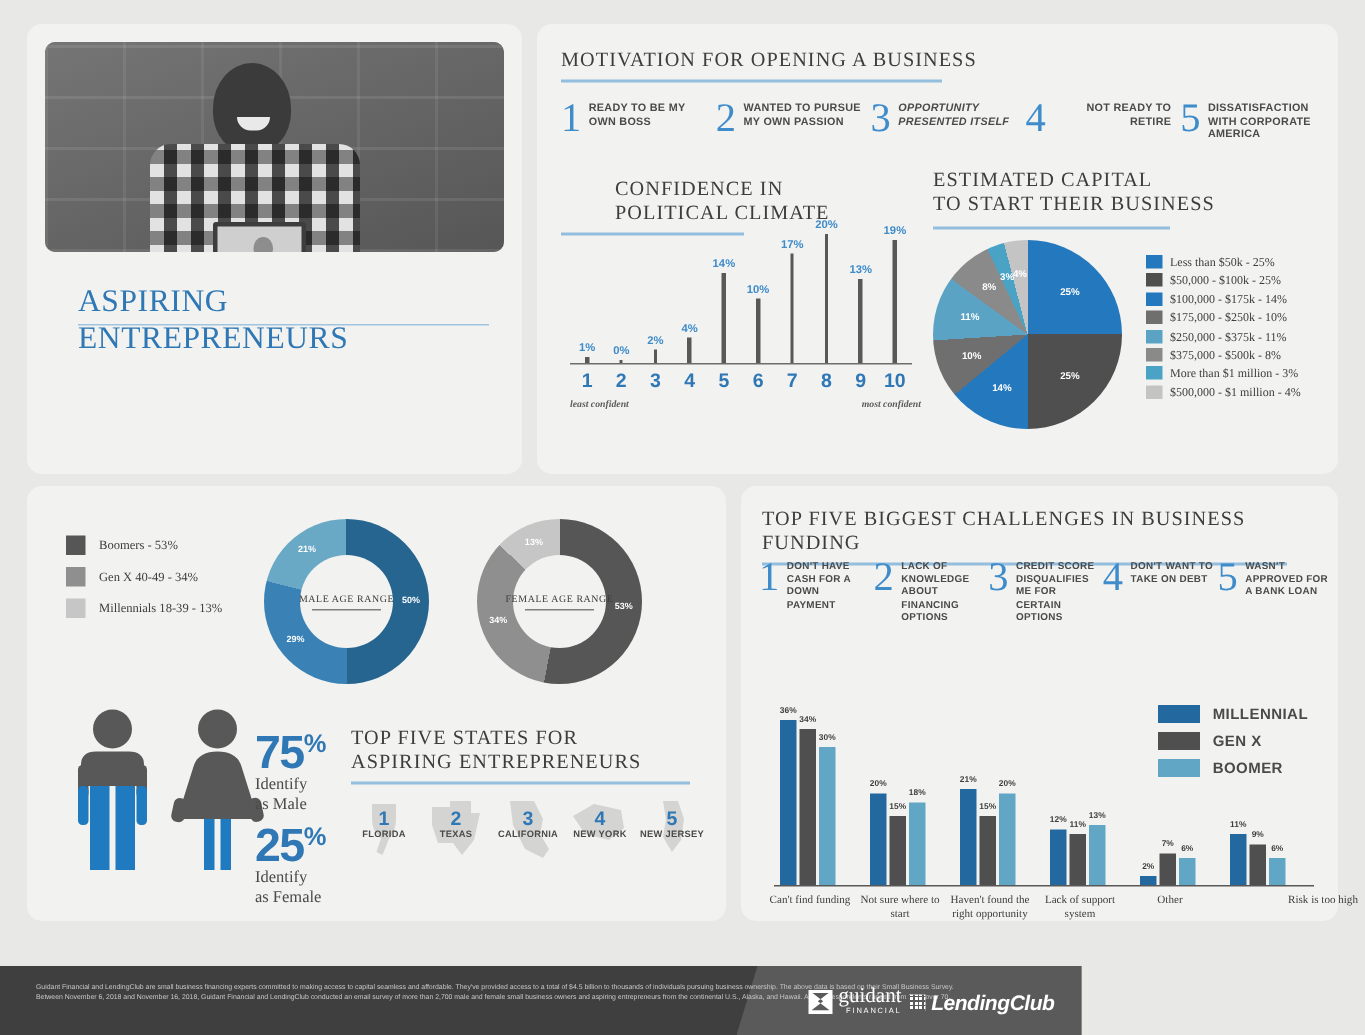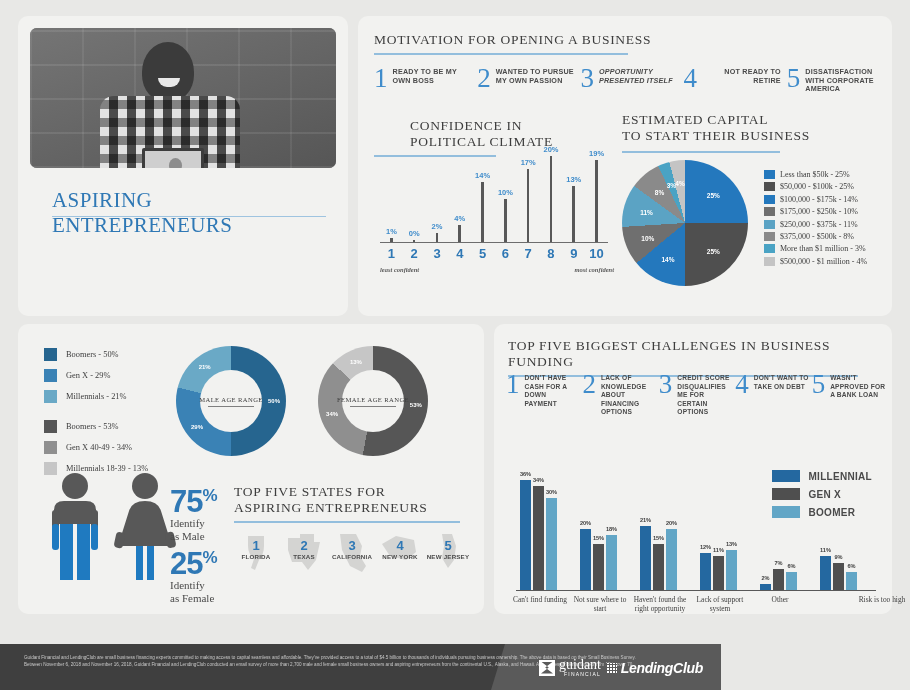--- a/index.html
+++ b/index.html
@@ -342,34 +342,20 @@
           <div class="legend-sw" style="background: rgb(196, 196, 196);"></div>
           <div class="legend-tx">$500,000 - $1 million - 4%</div>
         </div>
       </div>
   </div>
 </div>
 
 <div class="card" id="card-demo">
 
   <div class="donut-legend">
-    <div id="male-legend">
-        <div class="dl-row">
-          <div class="dl-sw" style="background: rgb(38, 101, 143);"></div>
-          <div class="dl-tx">Boomers - 50%</div>
-        </div>
-        <div class="dl-row">
-          <div class="dl-sw" style="background: rgb(58, 130, 181);"></div>
-          <div class="dl-tx">Gen X - 29%</div>
-        </div>
-        <div class="dl-row">
-          <div class="dl-sw" style="background: rgb(106, 169, 198);"></div>
-          <div class="dl-tx">Millennials - 21%</div>
-        </div>
-      </div>
     <div style="height:9px;"></div>
     <div id="female-legend">
         <div class="dl-row">
           <div class="dl-sw" style="background: rgb(86, 86, 86);"></div>
           <div class="dl-tx">Boomers - 53%</div>
         </div>
         <div class="dl-row">
           <div class="dl-sw" style="background: rgb(143, 143, 143);"></div>
           <div class="dl-tx">Gen X 40-49 - 34%</div>
         </div>

